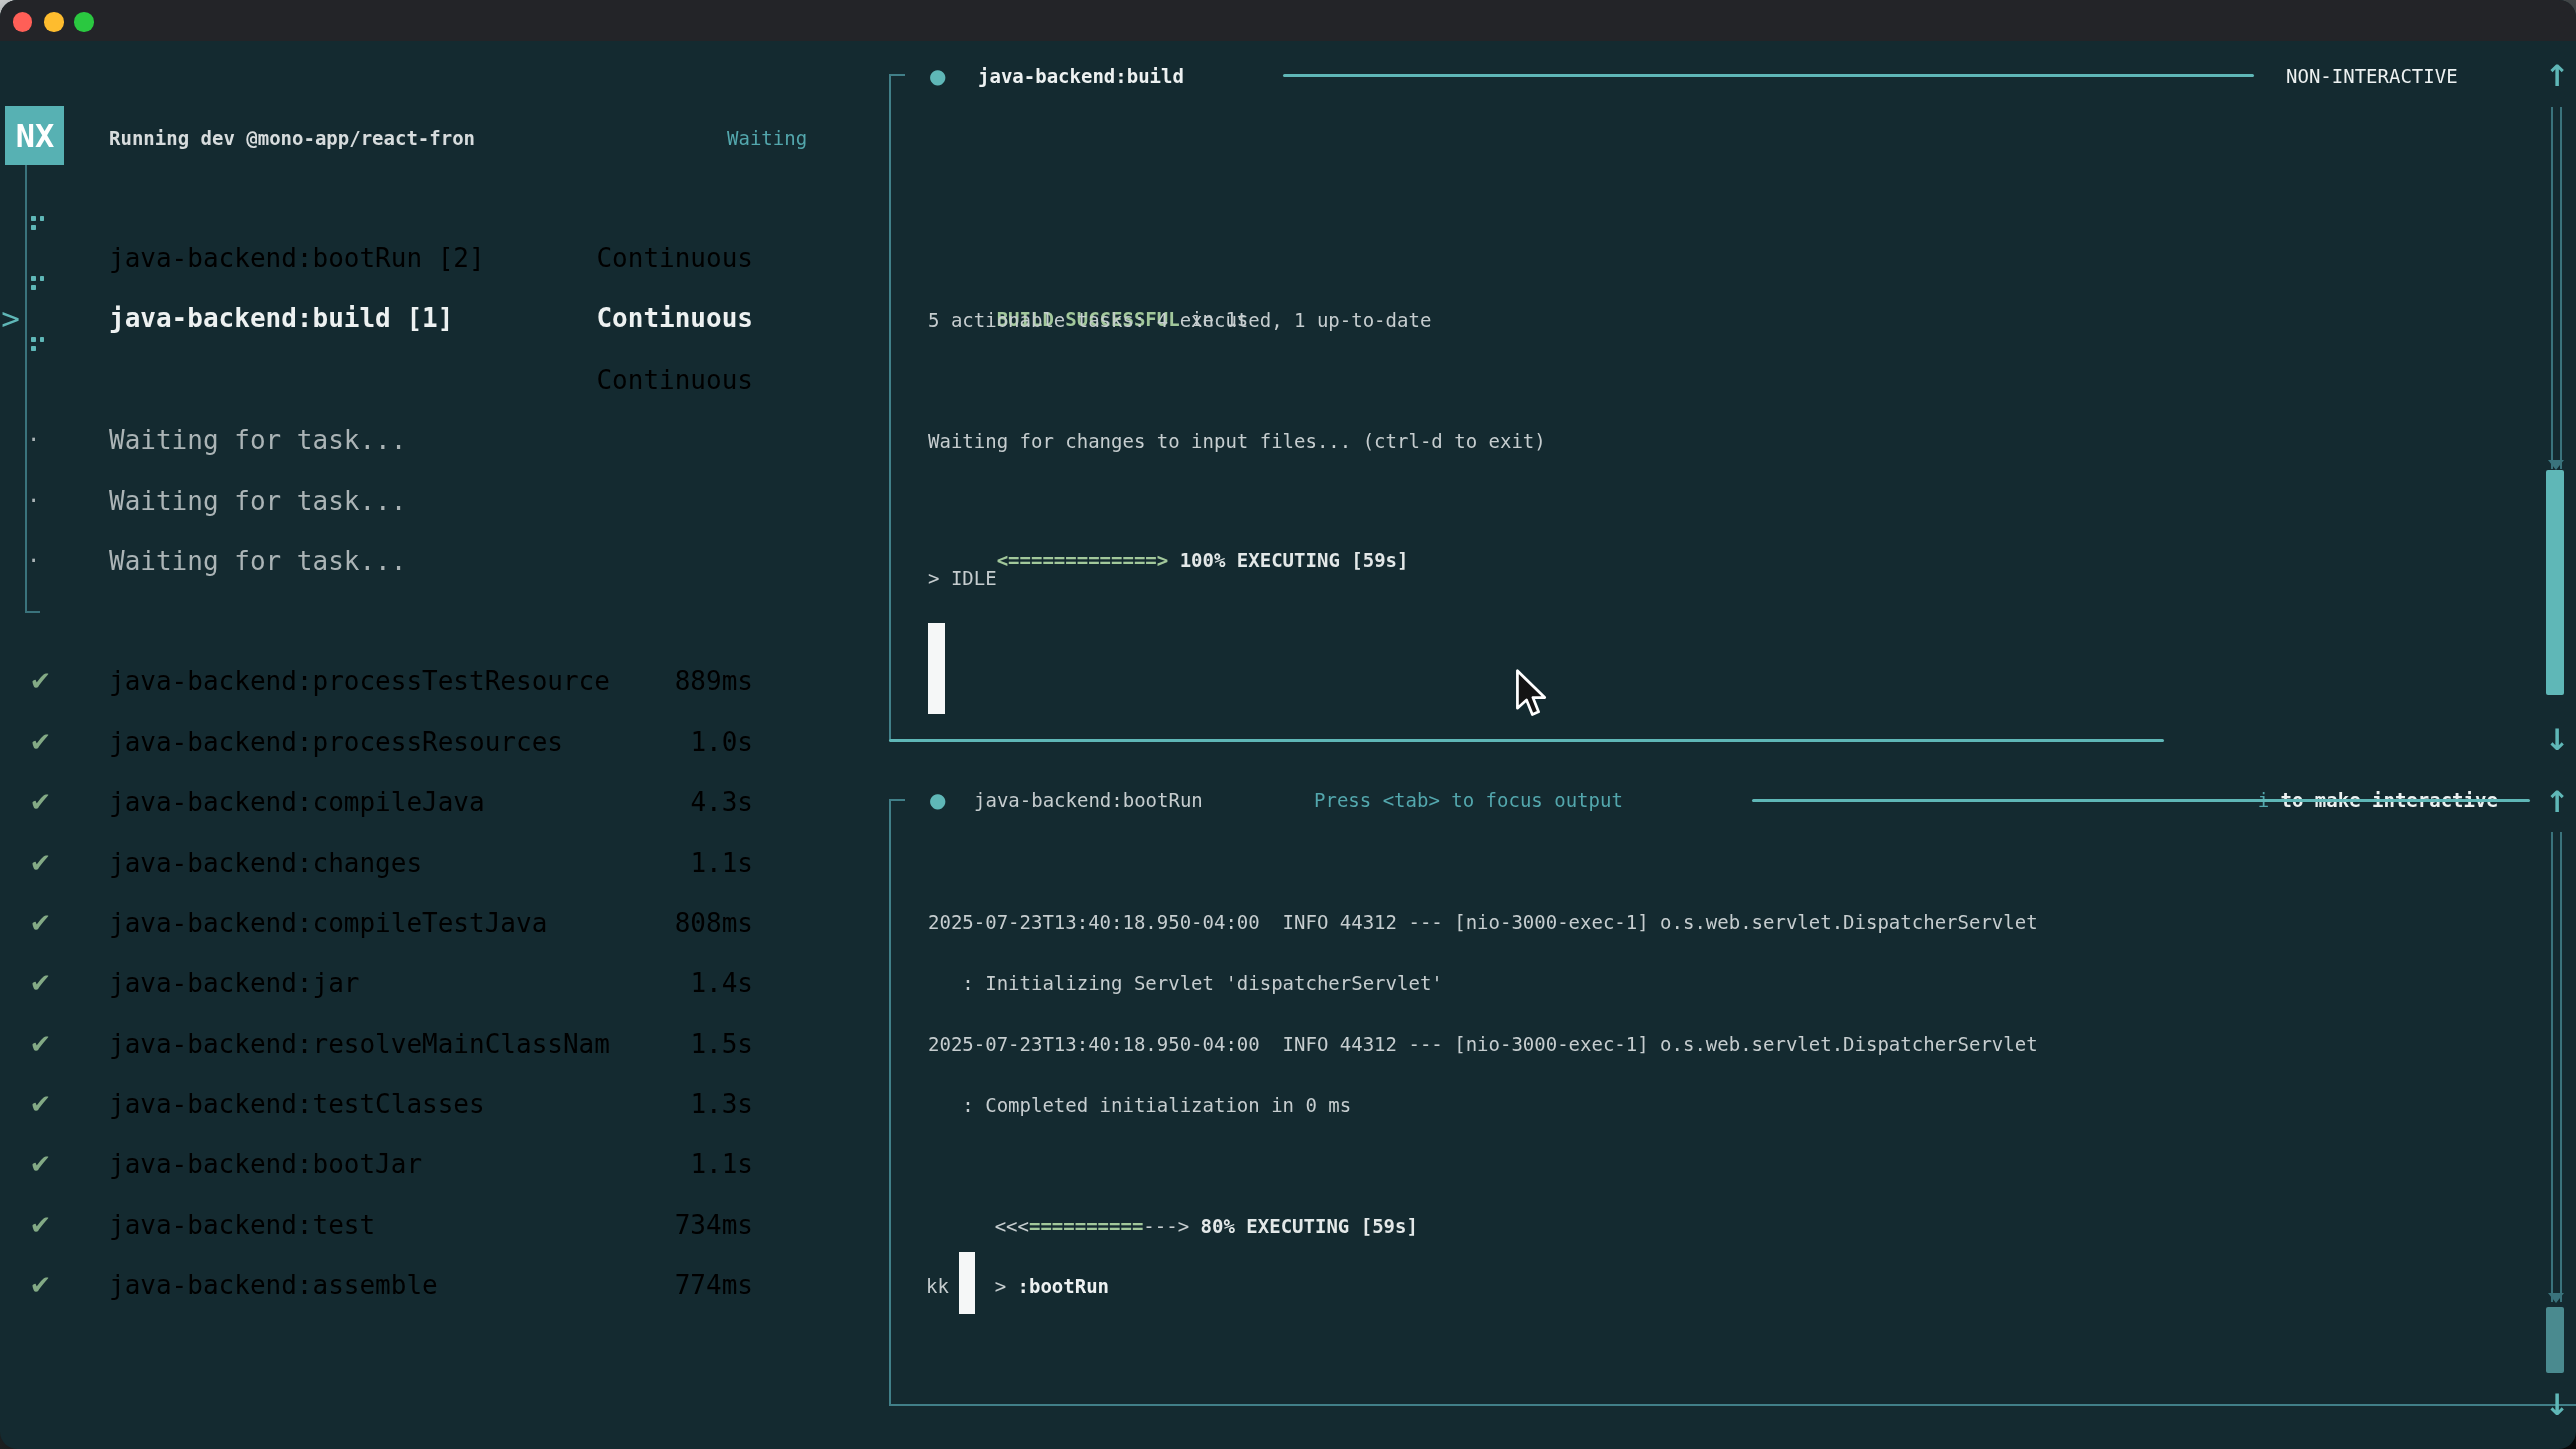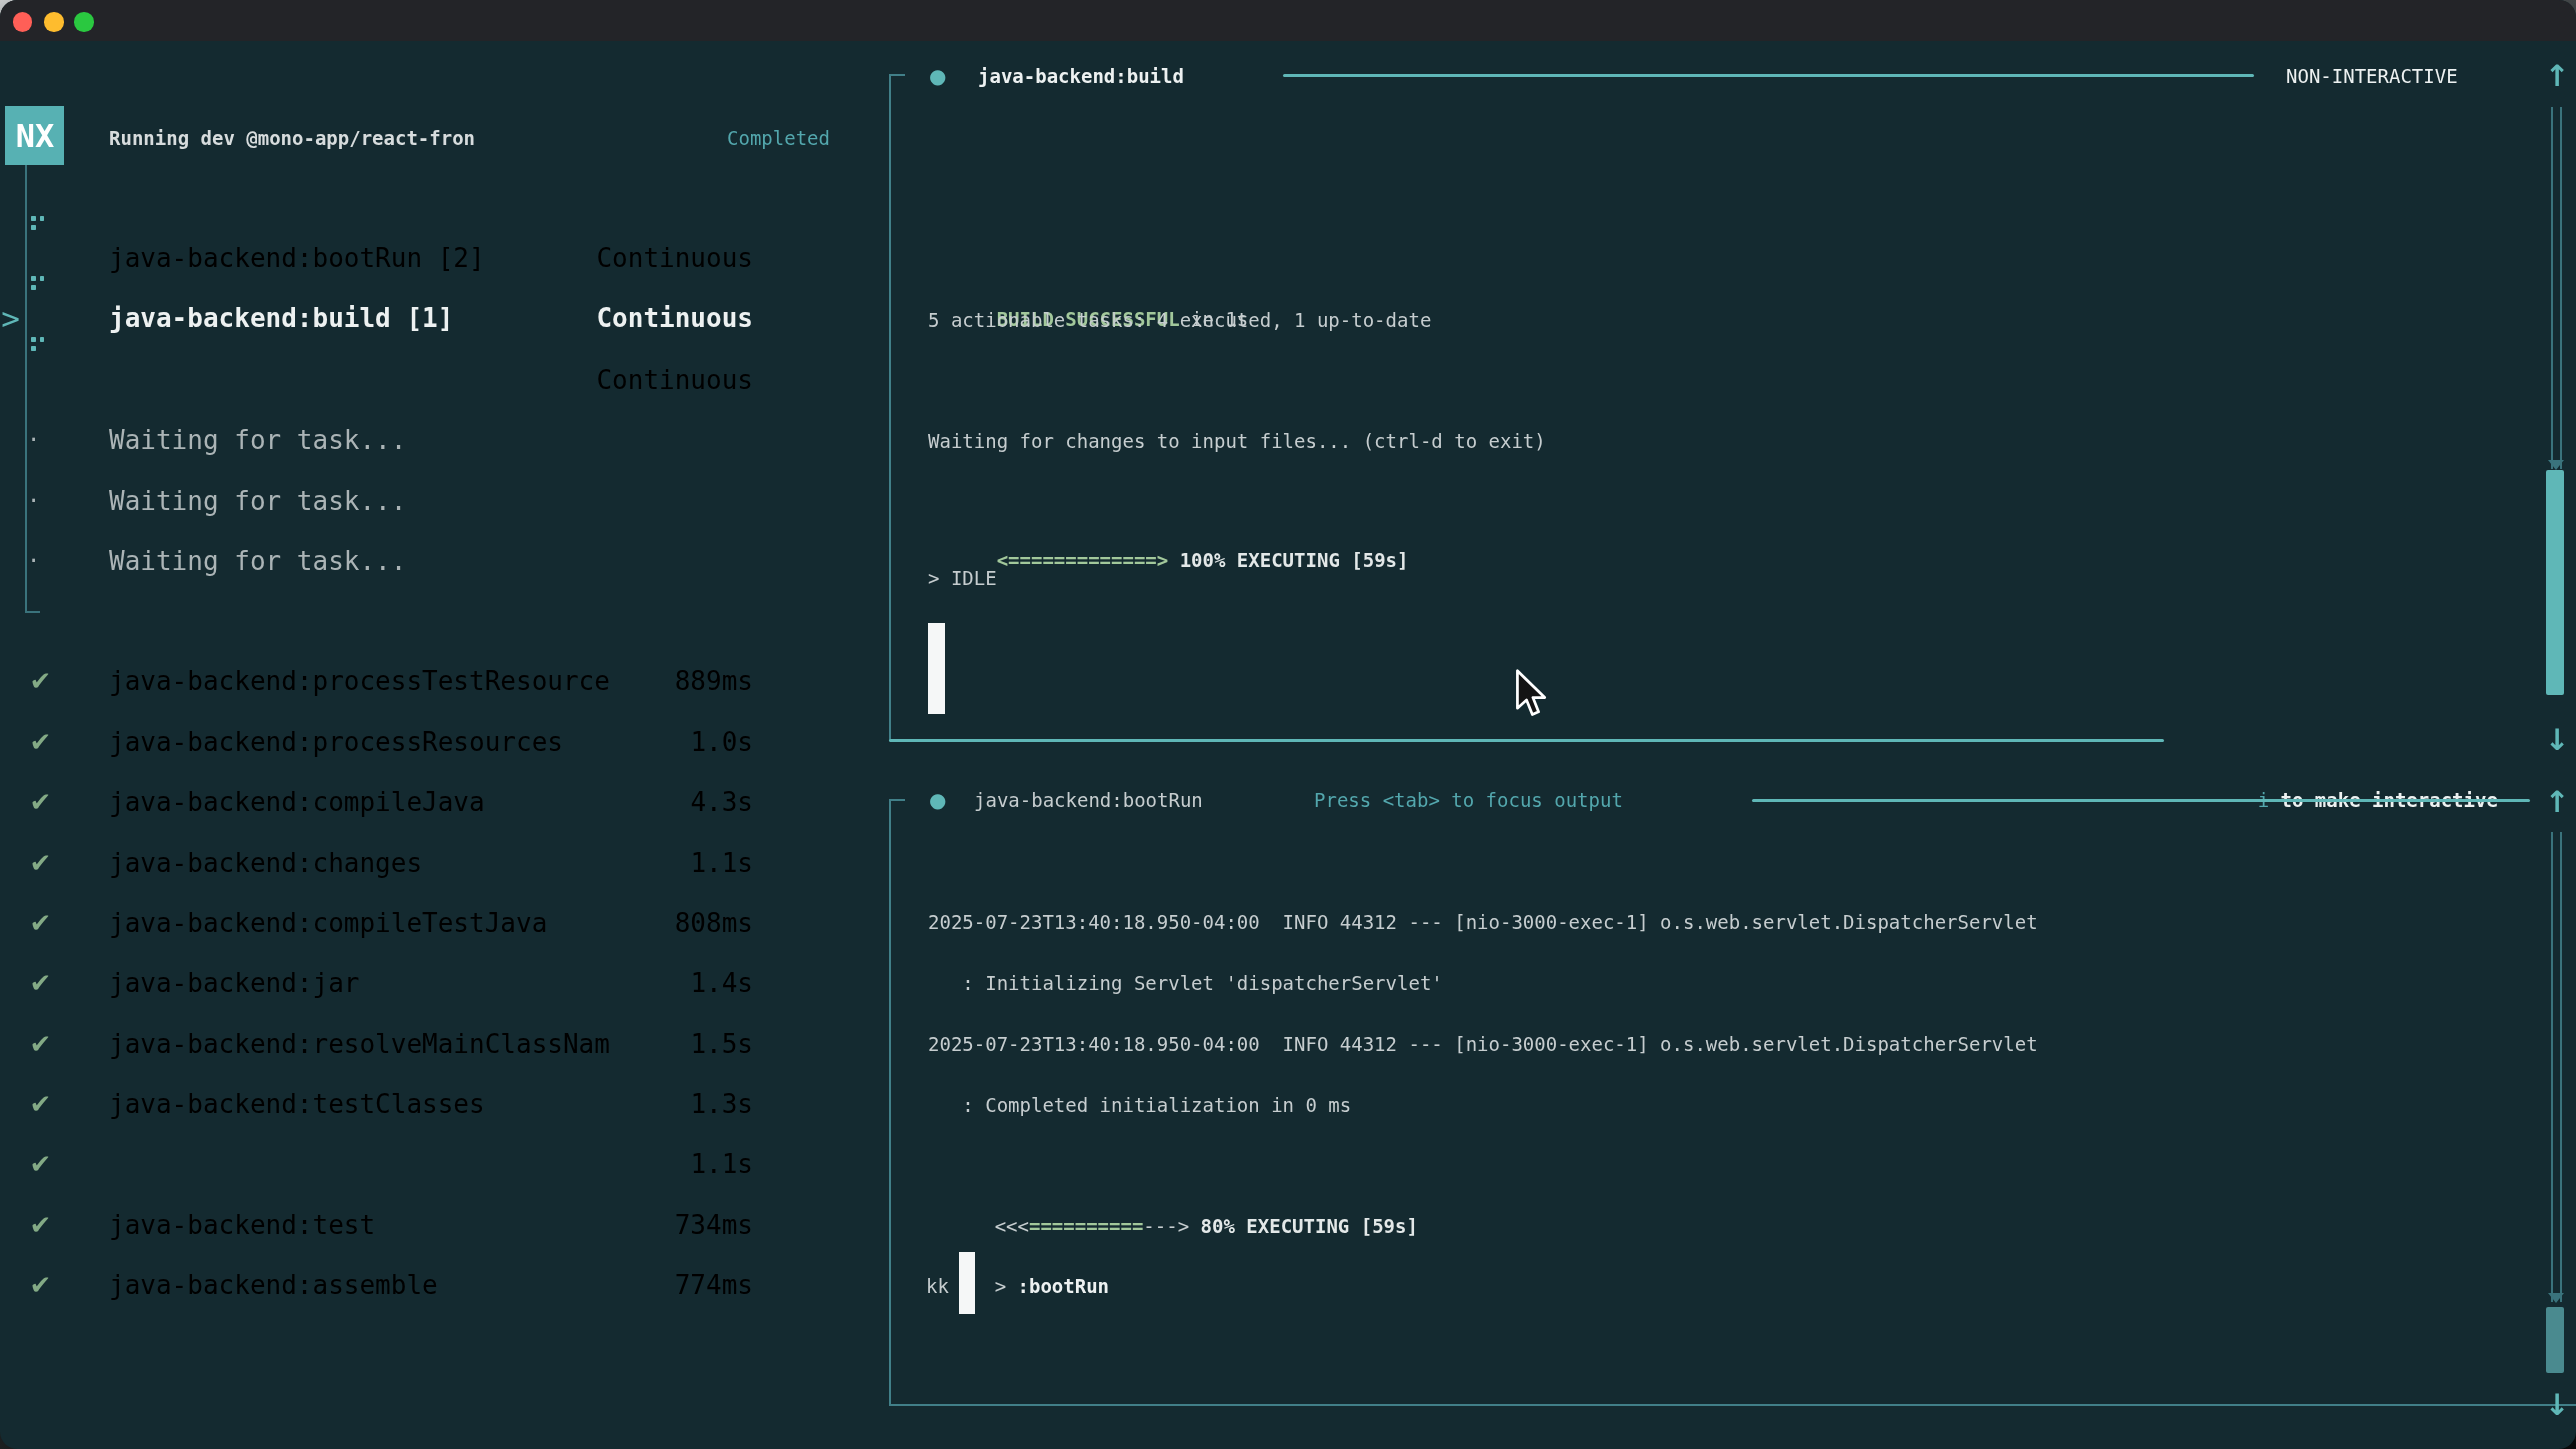--- a/index.html
+++ b/index.html
@@ -68,21 +68,21 @@
 
   <div class="titlebar">
     <div class="tl red"></div>
     <div class="tl yel"></div>
     <div class="tl grn"></div>
   </div>
 
   <div>
     <div class="nx-logo">NX</div>
     <div class="line bold" style="left:109px; top:108px; color:#D7DCDD;">Running dev @mono-app/react-fron</div>
-    <div class="line tealtx" style="left:727px; top:108px;">Completed</div>
+    <div class="line tealtx" style="left:727px; top:108px;">Waiting</div>
 
     <div class="tree-v"></div>
     <div class="tree-h"></div>
 
     <div class="spin" style="top:216px;">
         <i></i>
         <i></i>
         <i></i>
       </div>
     <div class="spin" style="top:276px;">
@@ -158,20 +158,21 @@
       <span class="nm">java-backend:resolveMainClassNam</span>
       <span class="dur">1.5s</span>
     </div>
     <div class="srow" style="top:1074px;">
       <span class="icon" style="color:#83AA85;">✔</span>
       <span class="nm">java-backend:testClasses</span>
       <span class="dur">1.3s</span>
     </div>
     <div class="srow" style="top:1134px;">
       <span class="icon" style="color:#83AA85;">✔</span>
+      <span class="nm">java-backend:bootJar</span>
       <span class="dur">1.1s</span>
     </div>
     <div class="srow" style="top:1195px;">
       <span class="icon" style="color:#83AA85;">✔</span>
       <span class="nm">java-backend:test</span>
       <span class="dur">734ms</span>
     </div>
     <div class="srow" style="top:1255px;">
       <span class="icon" style="color:#83AA85;">✔</span>
       <span class="nm">java-backend:assemble</span>

